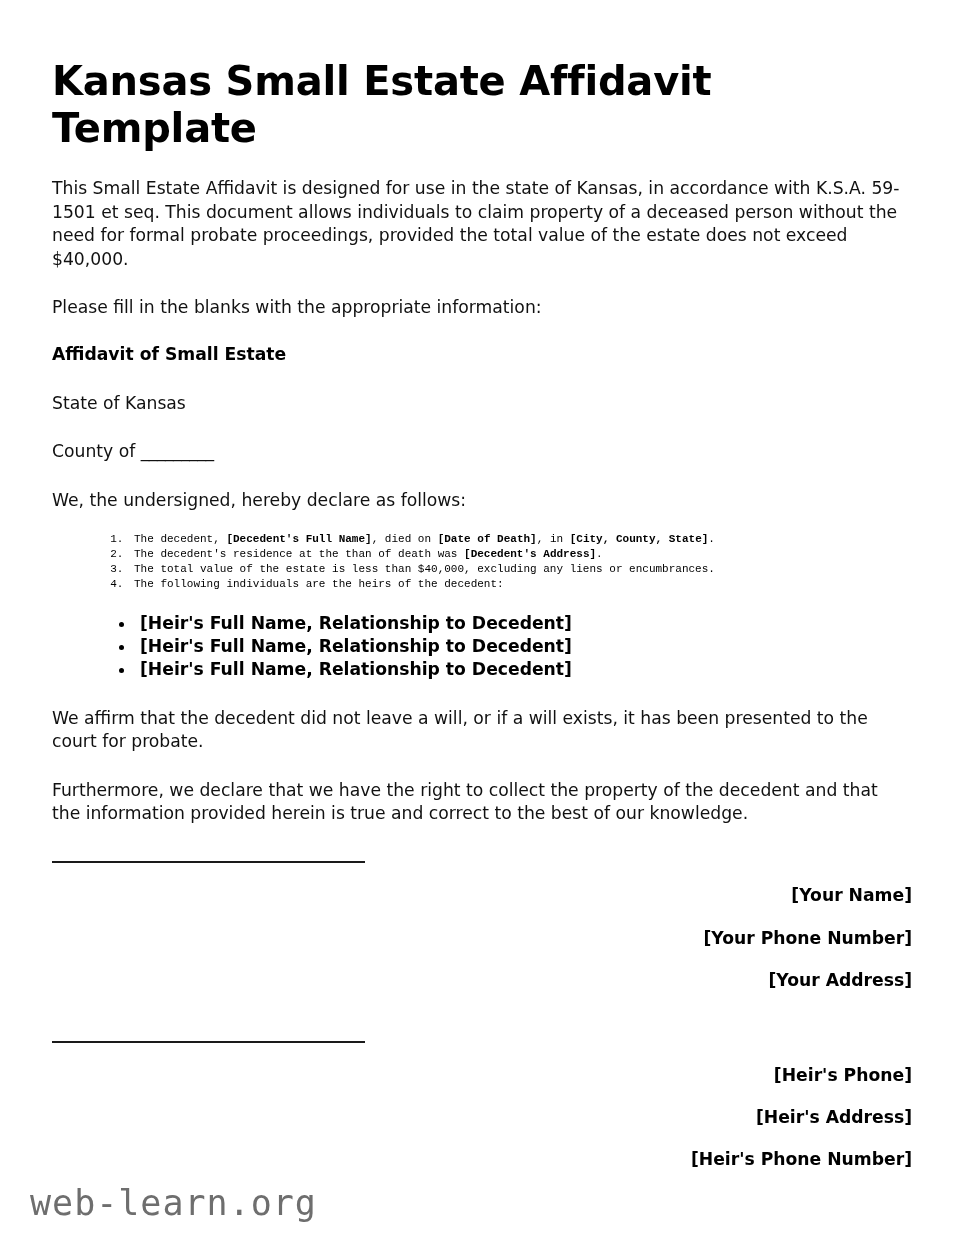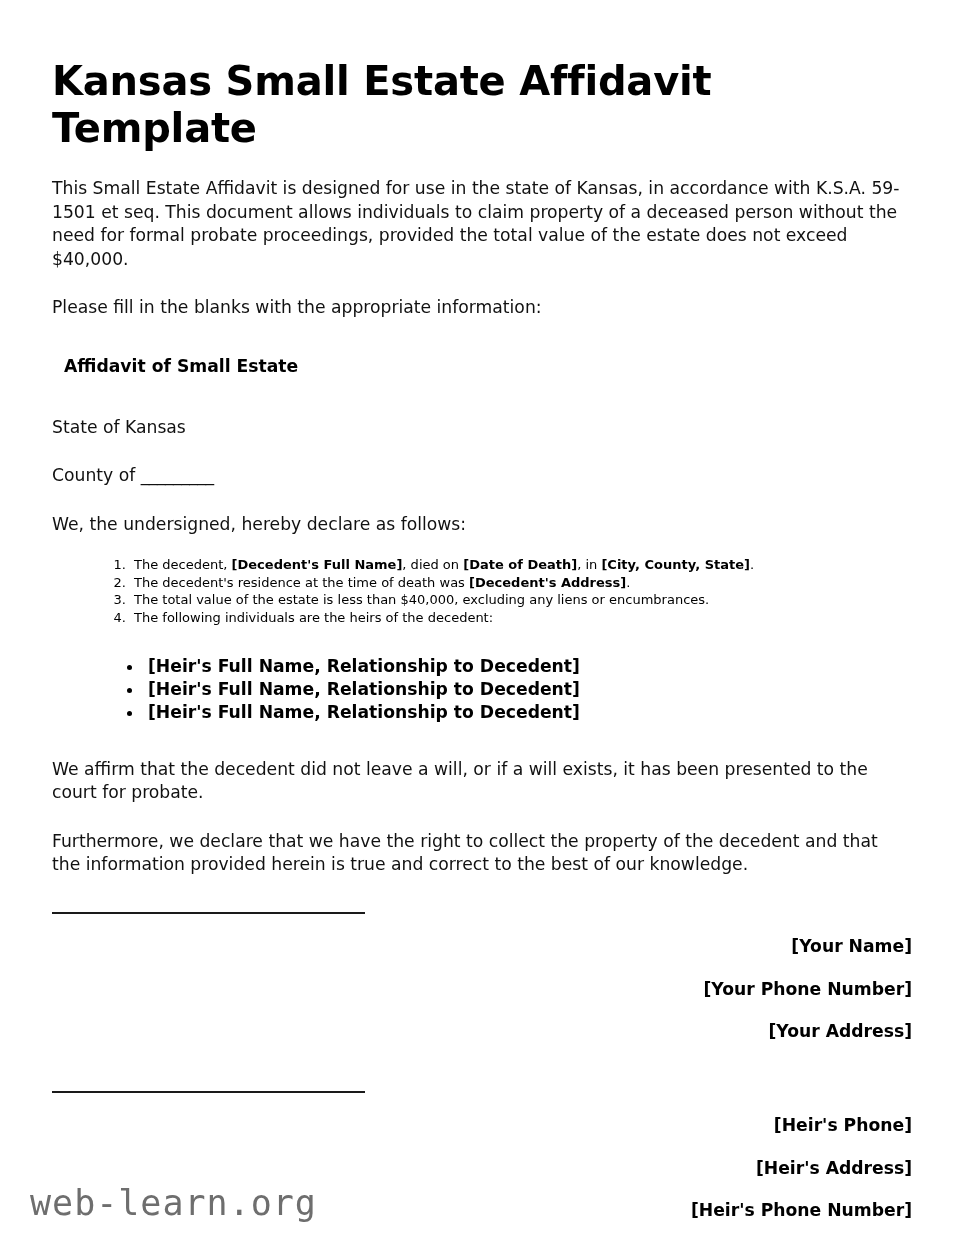--- a/index.html
+++ b/index.html
@@ -43,43 +43,44 @@
     margin: 0;
     padding-top: 25px;
     max-width: 858px;
     color: #111;
   }
 
   .section-heading {
     font-size: 17.2px;
     font-weight: bold;
     line-height: 1.36;
-    margin: 12px;
+    margin: 0;
     padding-top: 24px;
     color: #000;
   }
 
   .blank-line { letter-spacing: -0.5px; }
 
   ol.decl-list {
     margin: 0;
     padding: 0 0 0 78px;
     padding-top: 20px;
     list-style-position: outside;
-    font-size: 13px;
+    font-size: 11px;
     line-height: 1.36;
     max-width: 880px;
+    font-family: Liberation Mono, monospace;
   }
   ol.decl-list > li {
     padding-left: 4px;
     margin: 0 0 0 0;
   }
 
   ul.heir-list {
-    margin: 8px;
+    margin: 0;
     padding: 0 0 0 84px;
     padding-top: 20px;
     list-style-type: disc;
     list-style-position: outside;
     font-size: 17.2px;
     line-height: 1.36;
     font-weight: bold;
   }
   ul.heir-list > li {
     padding-left: 4px;
@@ -136,21 +137,21 @@
   <p class="para">State of Kansas</p>
 
   <p class="para">
     <span>County of </span><span class="blank-line">_________</span>
   </p>
 
   <p class="para">We, the undersigned, hereby declare as follows:</p>
 
   <ol class="decl-list">
       <li><span>The decedent, </span><b>[Decedent's Full Name]</b><span>, died on </span><b>[Date of Death]</b><span>, in </span><b>[City, County, State]</b><span>.</span></li>
-      <li><span>The decedent's residence at the time of death was </span><b>[Decedent's Address]</b><span>.</span></li>
+      <li><span>The decedent's residence at the than of death was </span><b>[Decedent's Address]</b><span>.</span></li>
       <li><span>The total value of the estate is less than $40,000, excluding any liens or encumbrances.</span></li>
       <li><span>The following individuals are the heirs of the decedent:</span></li>
     </ol>
 
   <ul class="heir-list">
       <li>[Heir's Full Name, Relationship to Decedent]</li>
       <li>[Heir's Full Name, Relationship to Decedent]</li>
       <li>[Heir's Full Name, Relationship to Decedent]</li>
     </ul>
 

